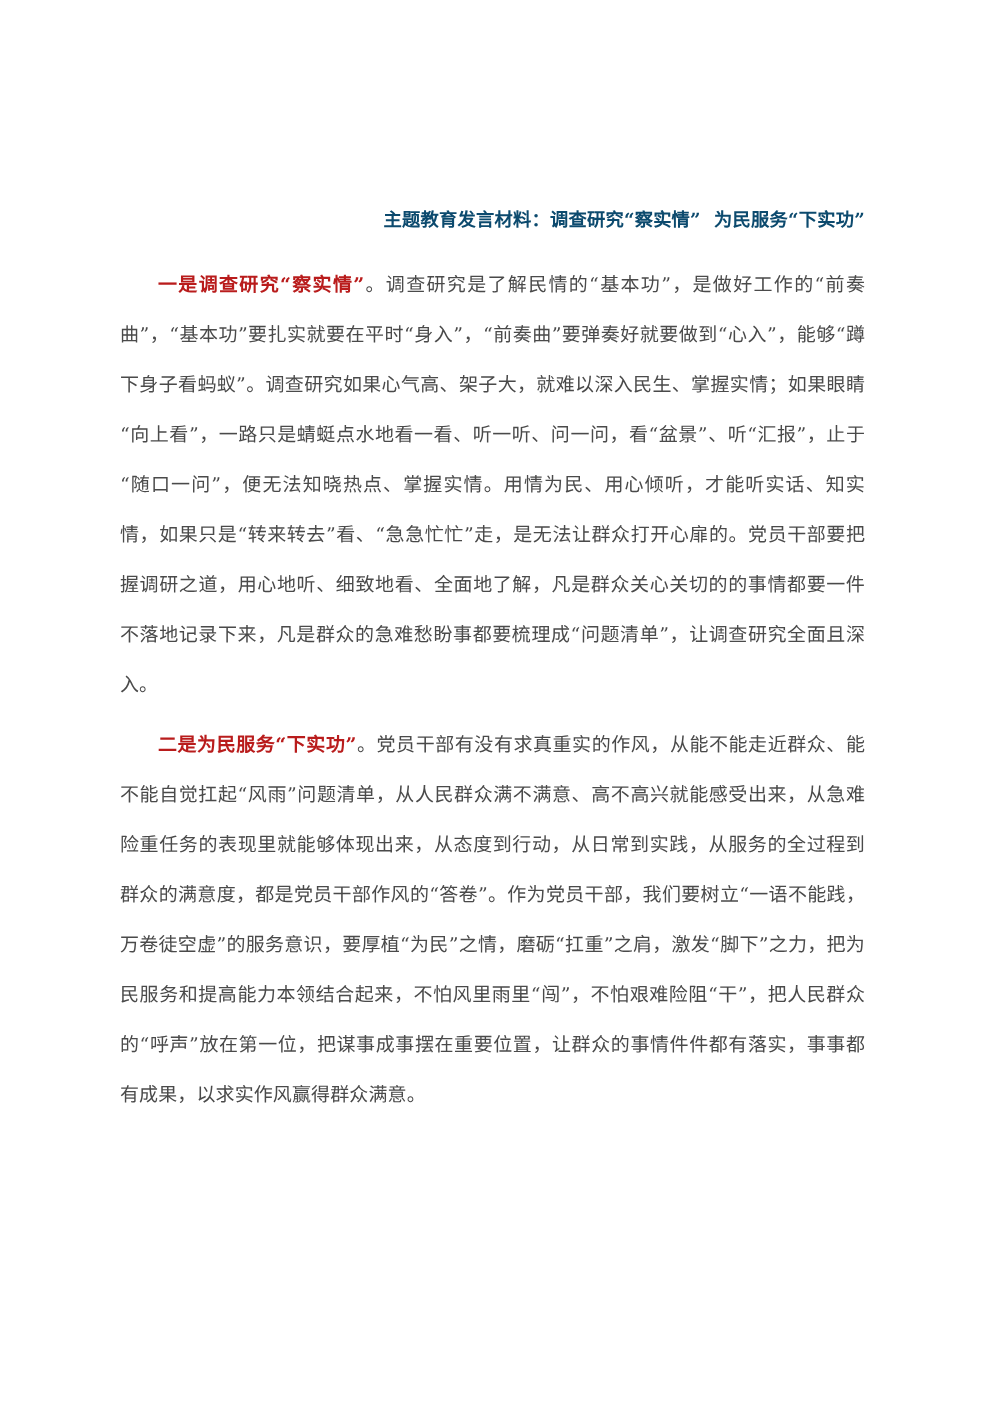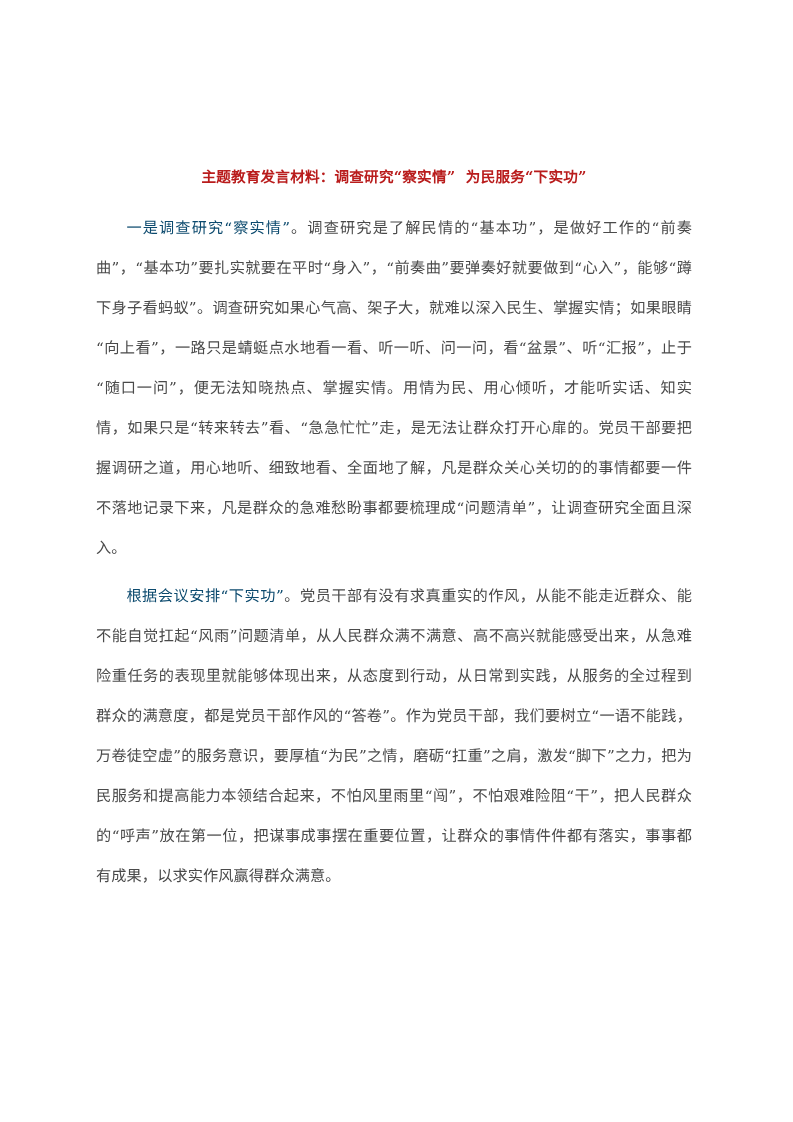--- a/index.html
+++ b/index.html
@@ -30,46 +30,46 @@
   .content {
     position: absolute;
     left: 96px;
     top: 162px;
     width: 596px;
   }
 
   .doc-title {
     font-size: 14.6px;
     font-weight: bold;
-    color: #b91c1c;
+    color: #0c4a6e;
     line-height: 30px;
     margin: 0 0 16px 0;
-    text-align: center;
+    text-align: right;
     letter-spacing: 0.2px;
     white-space: pre;
   }
 
   .para {
     font-size: 15.2px;
     color: #4a4a4a;
     line-height: 40px;
     margin: 0;
     text-align: justify;
     text-justify: inter-ideograph;
     text-indent: 2em;
     letter-spacing: 0.1px;
   }
 
   .para + .para {
     margin-top: 0;
   }
 
   .para .lead {
-    font-weight: normal;
-    color: #0c4a6e;
+    font-weight: bold;
+    color: #b91c1c;
   }
 
   
   .para.p-intro { margin-top: 0px; }
   .para.p-one   { margin-top: 8px; }
   .para.p-two   { margin-top: 8px; }
 </style>
 </head>
 <body>
 
@@ -77,17 +77,17 @@
   <div class="content">
 
     <h1 class="doc-title">主题教育发言材料：调查研究“察实情”  为民服务“下实功”</h1>
 
 
     <p class="para p-one">
       <span class="lead">一是调查研究“察实情”</span><span>。调查研究是了解民情的“基本功”，是做好工作的“前奏曲”，“基本功”要扎实就要在平时“身入”，“前奏曲”要弹奏好就要做到“心入”，能够“蹲下身子看蚂蚁”。调查研究如果心气高、架子大，就难以深入民生、掌握实情；如果眼睛“向上看”，一路只是蜻蜓点水地看一看、听一听、问一问，看“盆景”、听“汇报”，止于“随口一问”，便无法知晓热点、掌握实情。用情为民、用心倾听，才能听实话、知实情，如果只是“转来转去”看、“急急忙忙”走，是无法让群众打开心扉的。党员干部要把握调研之道，用心地听、细致地看、全面地了解，凡是群众关心关切的的事情都要一件不落地记录下来，凡是群众的急难愁盼事都要梳理成“问题清单”，让调查研究全面且深入。</span>
     </p>
 
     <p class="para p-two">
-      <span class="lead">根据会议安排“下实功”</span><span>。党员干部有没有求真重实的作风，从能不能走近群众、能不能自觉扛起“风雨”问题清单，从人民群众满不满意、高不高兴就能感受出来，从急难险重任务的表现里就能够体现出来，从态度到行动，从日常到实践，从服务的全过程到群众的满意度，都是党员干部作风的“答卷”。作为党员干部，我们要树立“一语不能践，万卷徒空虚”的服务意识，要厚植“为民”之情，磨砺“扛重”之肩，激发“脚下”之力，把为民服务和提高能力本领结合起来，不怕风里雨里“闯”，不怕艰难险阻“干”，把人民群众的“呼声”放在第一位，把谋事成事摆在重要位置，让群众的事情件件都有落实，事事都有成果，以求实作风赢得群众满意。</span>
+      <span class="lead">二是为民服务“下实功”</span><span>。党员干部有没有求真重实的作风，从能不能走近群众、能不能自觉扛起“风雨”问题清单，从人民群众满不满意、高不高兴就能感受出来，从急难险重任务的表现里就能够体现出来，从态度到行动，从日常到实践，从服务的全过程到群众的满意度，都是党员干部作风的“答卷”。作为党员干部，我们要树立“一语不能践，万卷徒空虚”的服务意识，要厚植“为民”之情，磨砺“扛重”之肩，激发“脚下”之力，把为民服务和提高能力本领结合起来，不怕风里雨里“闯”，不怕艰难险阻“干”，把人民群众的“呼声”放在第一位，把谋事成事摆在重要位置，让群众的事情件件都有落实，事事都有成果，以求实作风赢得群众满意。</span>
     </p>
 
   </div>
 </div>
 
 </body></html>

